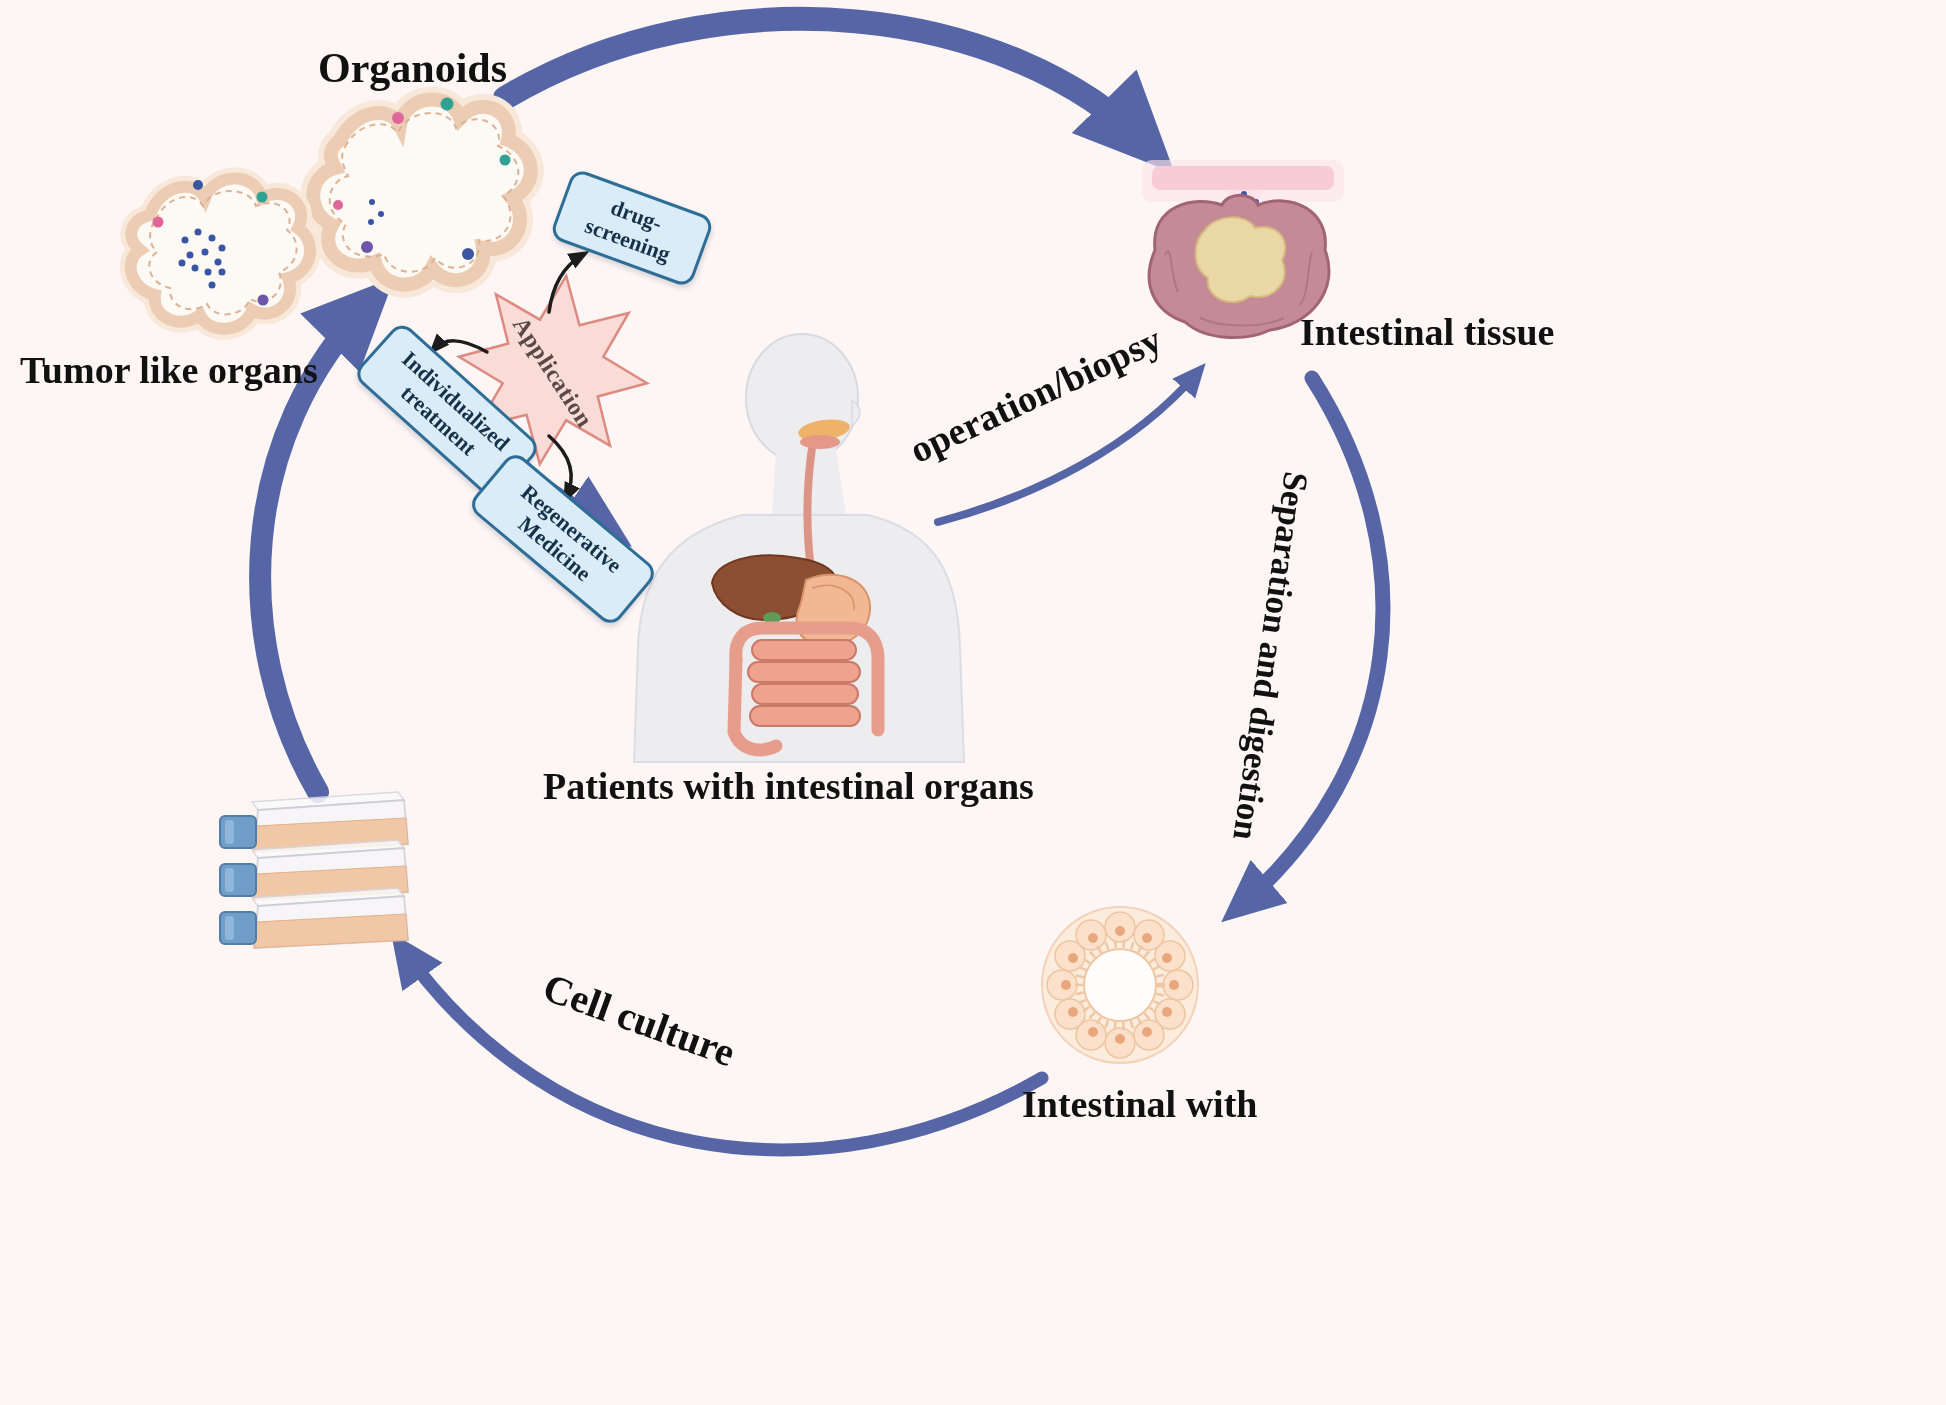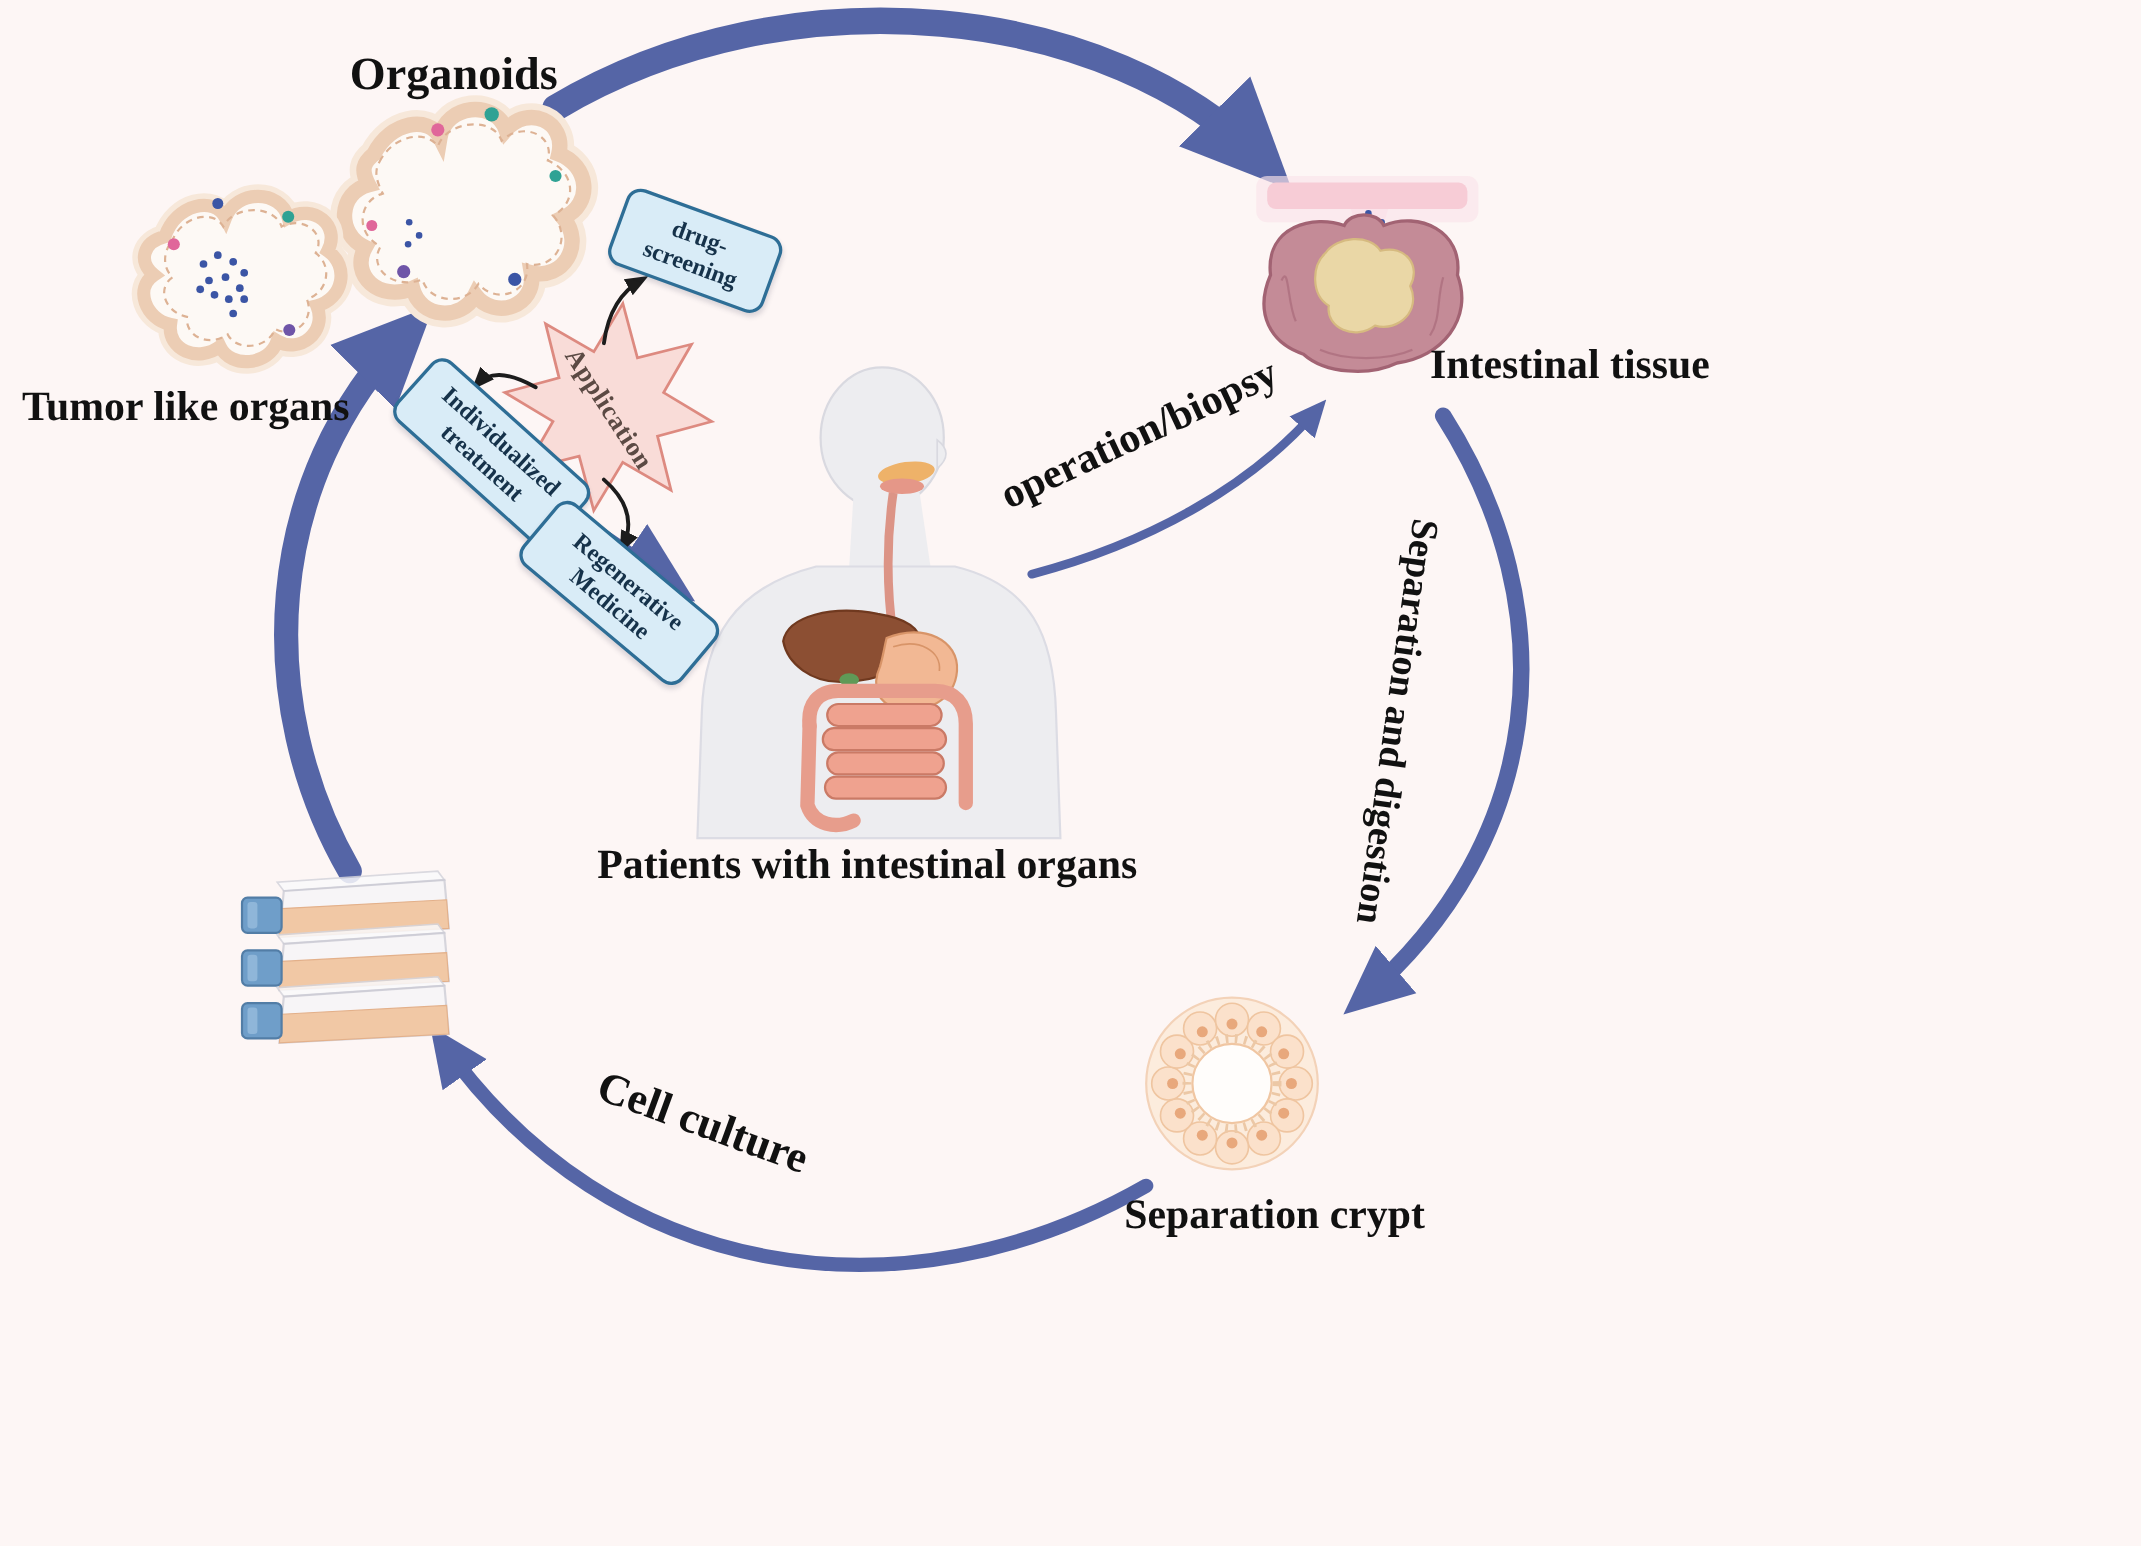--- a/index.html
+++ b/index.html
@@ -199,21 +199,21 @@
     <path d="M 256 922 L 406 914 L 408 940 L 254 948 Z" fill="#f1c8a5" stroke="#e3b08a" stroke-width="1"></path>
     <rect x="220" y="912" width="36" height="32" rx="5" fill="#6f9ec9" stroke="#527da6" stroke-width="2"></rect>
     <rect x="225" y="916" width="9" height="24" rx="3" fill="#8fb6d9"></rect>
   </g>
 </svg>
 
 <div class="lbl lbl-xl" id="lbl-organoids">Organoids</div>
 <div class="lbl lbl-l" id="lbl-tumor">Tumor like organs</div>
 <div class="lbl lbl-l" id="lbl-tissue">Intestinal tissue</div>
 <div class="lbl lbl-l" id="lbl-patients">Patients with intestinal organs</div>
-<div class="lbl lbl-l" id="lbl-crypt">Separation crypt</div>
+<div class="lbl lbl-l" id="lbl-crypt">Intestinal with</div>
 <div class="lbl rot" id="lbl-biopsy">operation/biopsy</div>
 <div class="lbl rot" id="lbl-separation">Separation and digestion</div>
 <div class="lbl rot" id="lbl-cellculture">Cell culture</div>
 
 <div class="info-box" id="box-drug">drug-screening</div>
 <div class="info-box" id="box-indiv">Individualized treatment</div>
 <div class="info-box" id="box-regen">Regenerative Medicine</div>
 
 <div id="star-label">Application</div>
 

